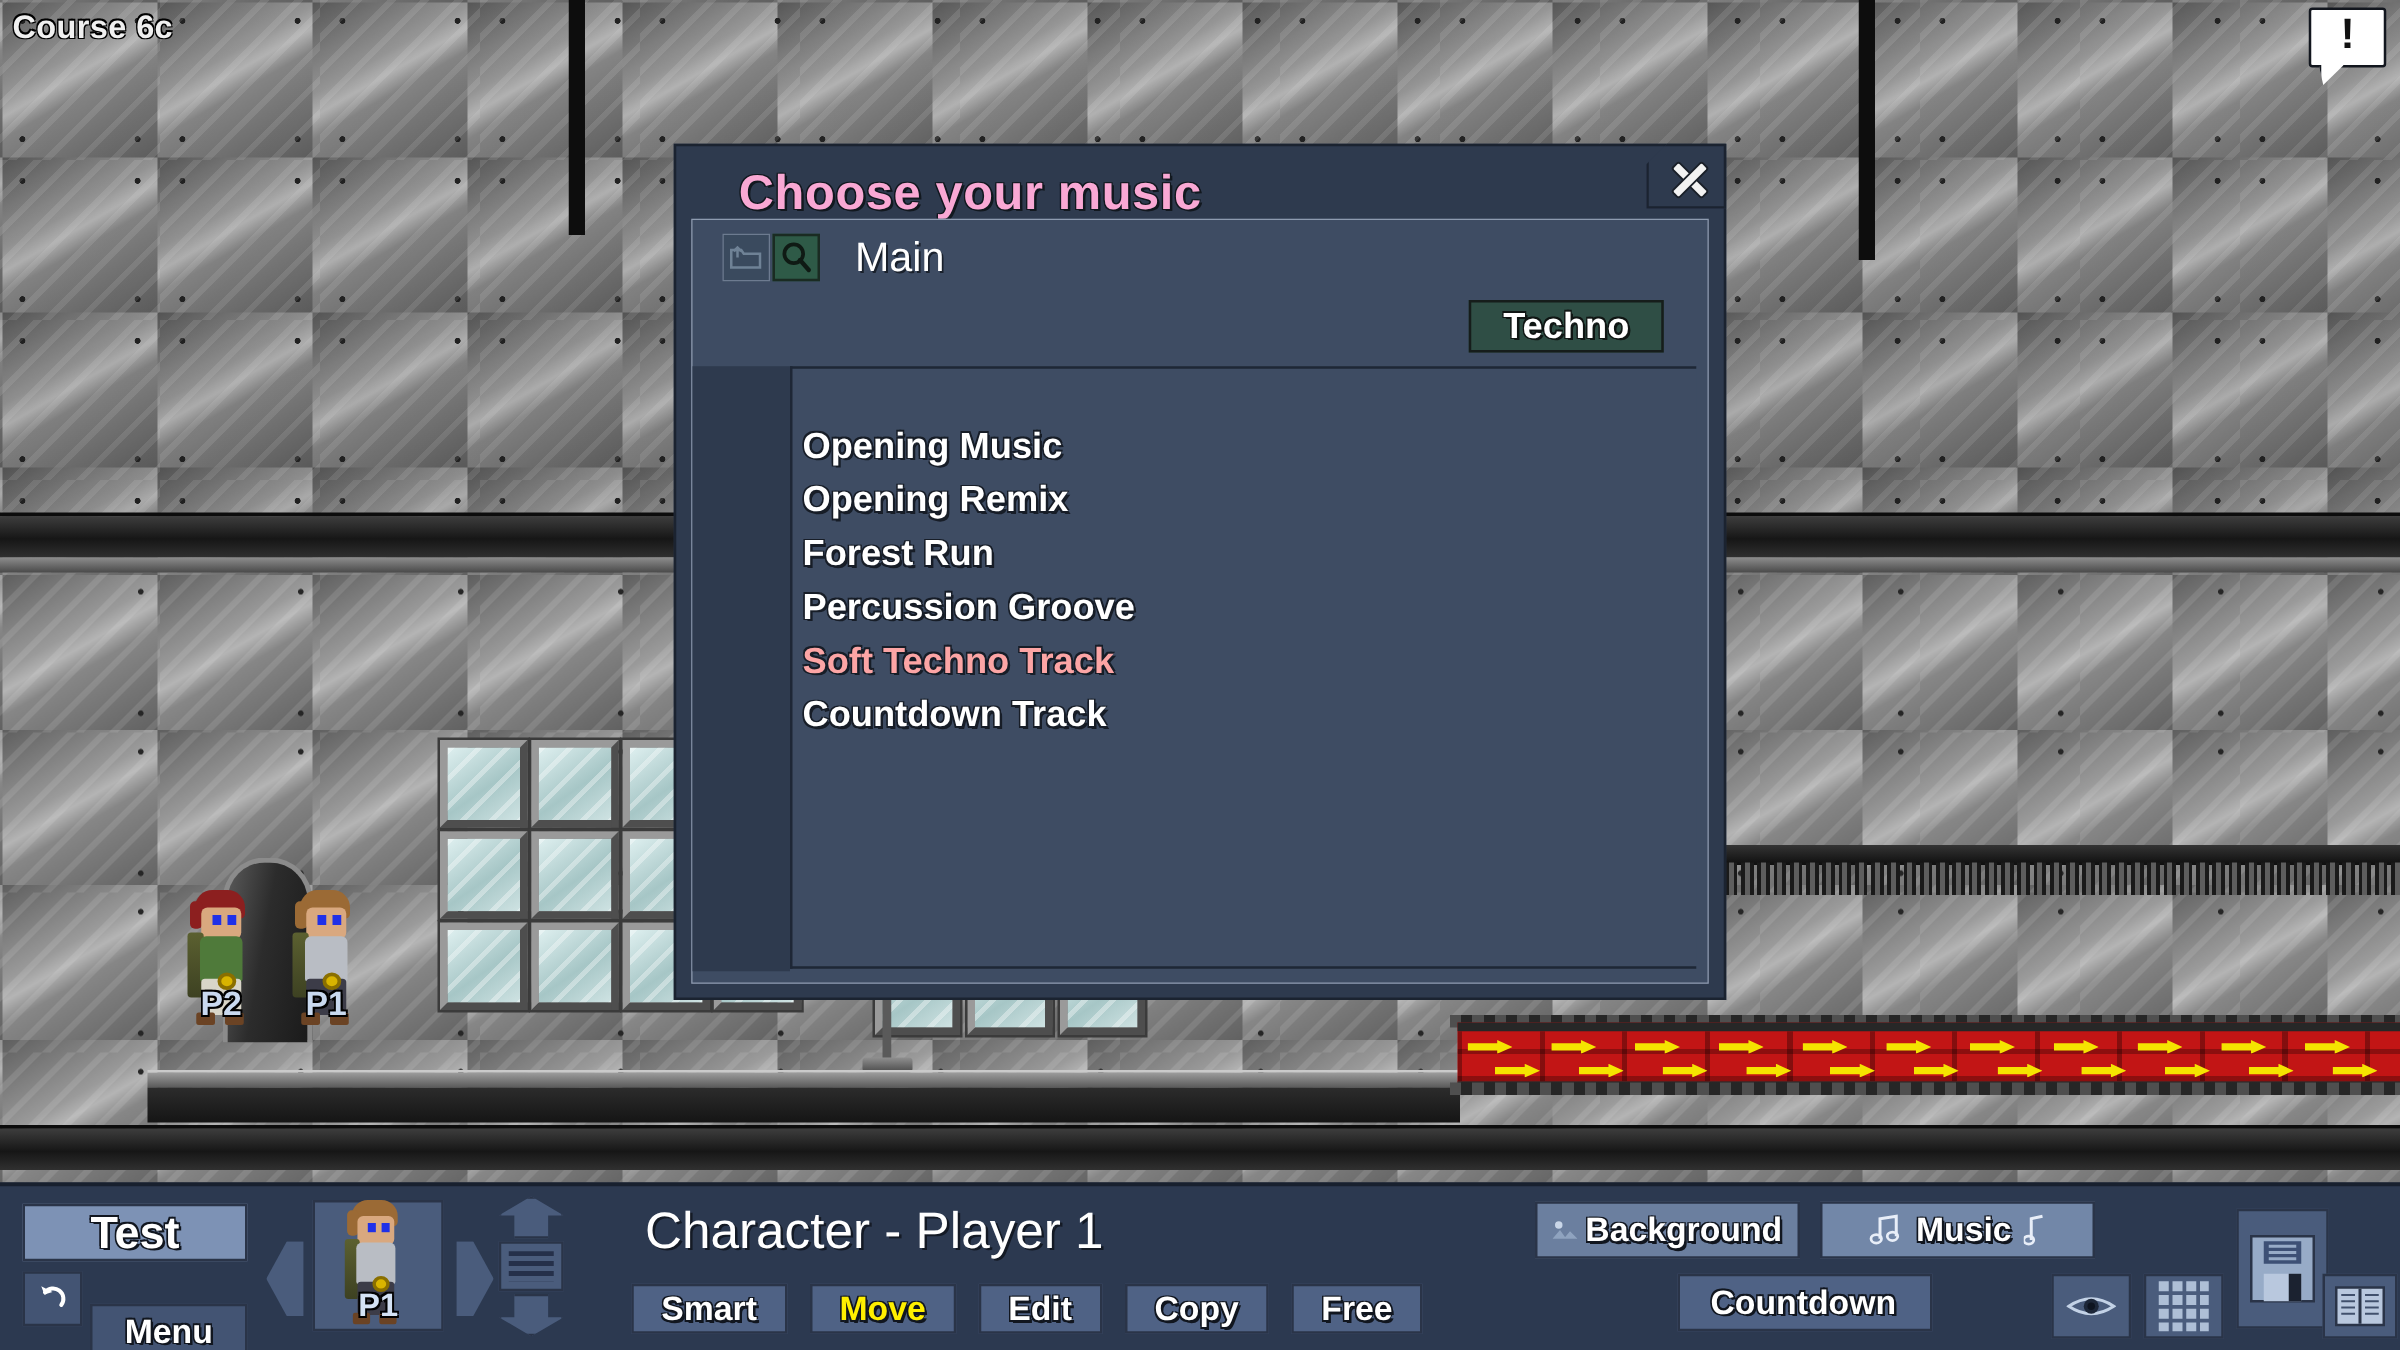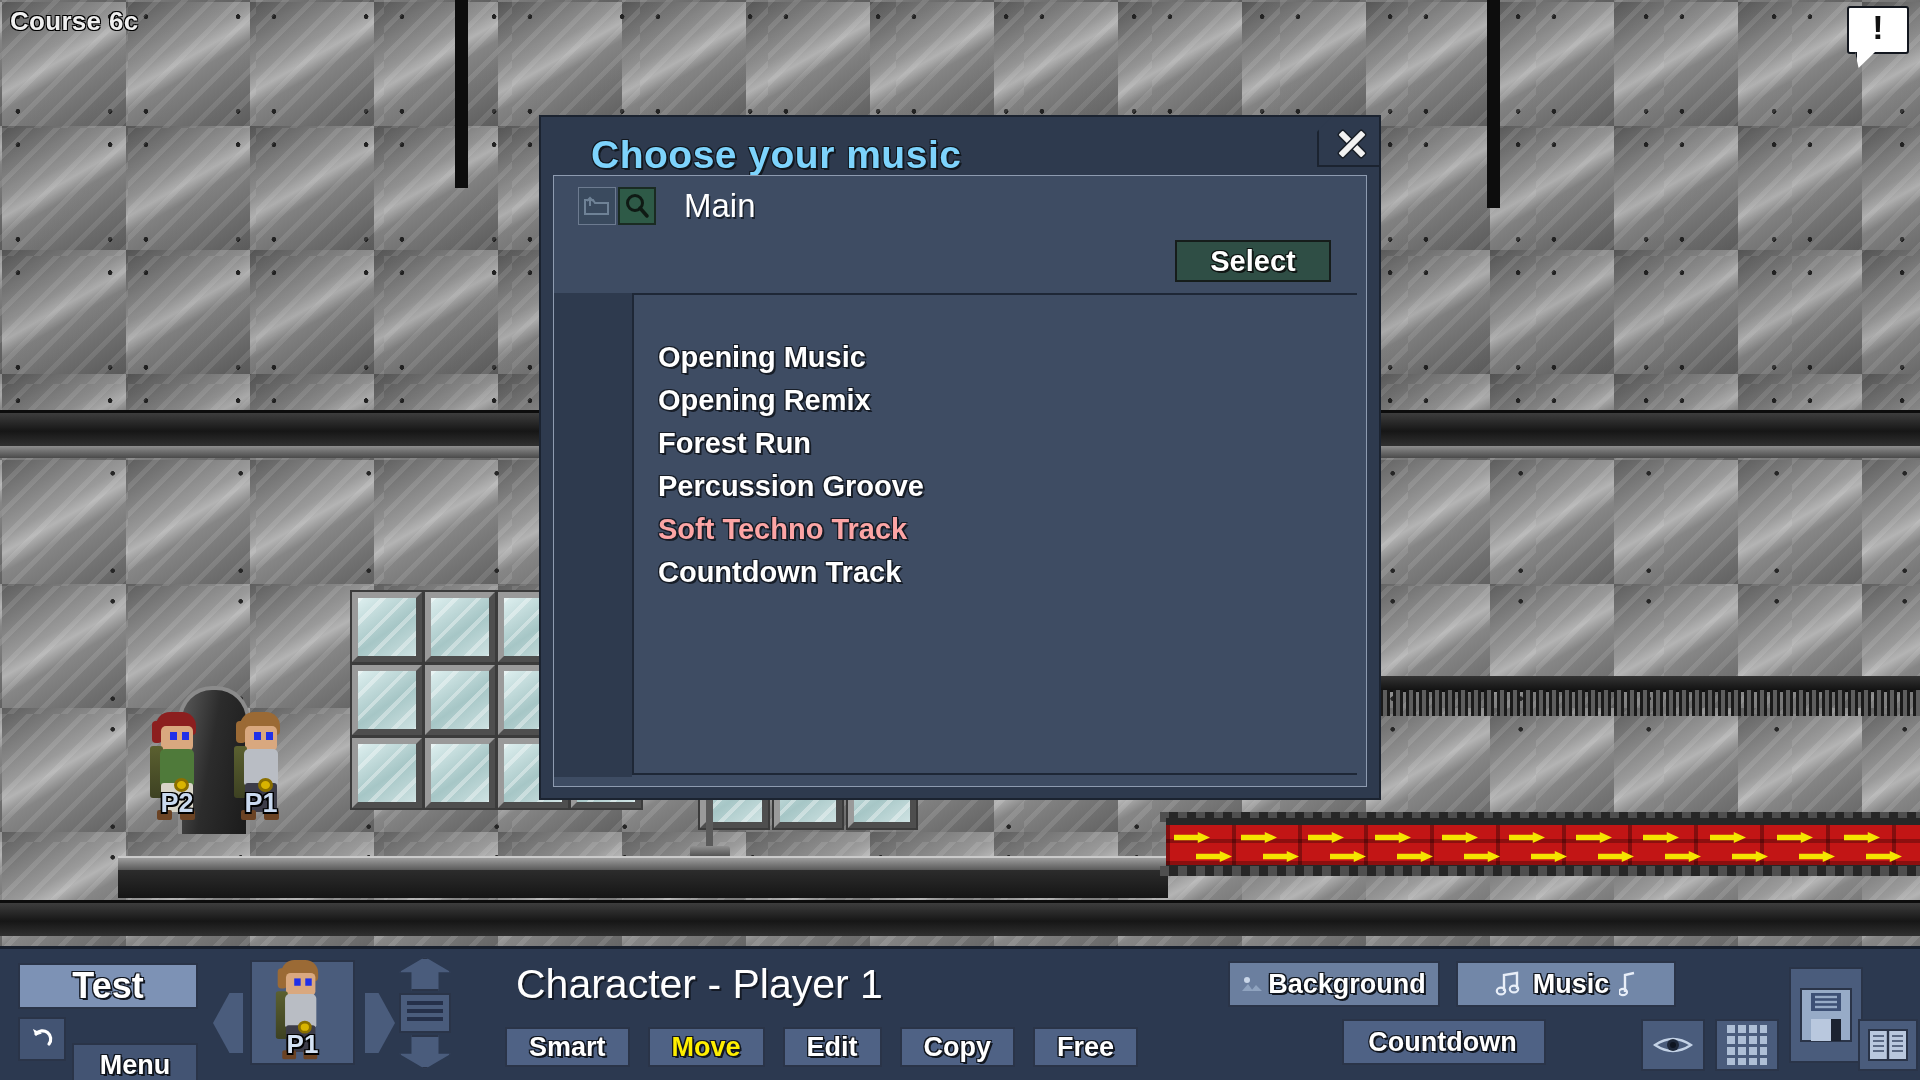--- a/index.html
+++ b/index.html
@@ -196,21 +196,21 @@
 
   
   .dialog{
     position:absolute; left:539px; top:115px; width:842px; height:685px;
     background:#2e3a4e;
     border:2px solid #1b2330;
     z-index:40;
   }
   .dialog-title{
     position:absolute; left:50px; top:16px;
-    font:bold 39px "Liberation Sans", sans-serif; color:#7dd3fc; letter-spacing:.5px;
+    font:bold 39px "Liberation Sans", sans-serif; color:#f9a8d4; letter-spacing:.5px;
     text-shadow:2px 2px 0 #12181f,-1px 1px 0 #12181f,1px -1px 0 #12181f,-1px -1px 0 #12181f;
   }
   .close-tab{
     position:absolute; right:-2px; top:-2px; width:64px; height:52px;
     background:#2e3a4e; border:2px solid #1b2330;
     clip-path:polygon(26% 0,100% 0,100% 100%,0 100%,0 32%);
     cursor:pointer;
   }
   .close-x{
     position:absolute; right:10px; top:8px; width:36px; height:36px; cursor:pointer;
@@ -254,21 +254,21 @@
 
   .list-panel{
     position:absolute; left:78px; top:117px; width:725px; height:482px;
     background:#3e4c63; border:2px solid #1e2736; border-right:none;
   }
   .list-gutter{
     position:absolute; left:0; top:117px; width:78px; height:484px;
     background:#2e3a4e;
   }
   .track-list{
-    position:absolute; left:88px; top:160px; width:620px;margin-left:16px;
+    position:absolute; left:88px; top:160px; width:620px;
   }
   .track-item{
     font:bold 29px "Liberation Sans", sans-serif; color:#fff;
     line-height:43px; cursor:pointer; white-space:nowrap;
     text-shadow:2px 2px 0 #171d27,-1.2px 1.2px 0 #171d27,1.2px -1.2px 0 #171d27,-1.2px -1.2px 0 #171d27;
   }
   .track-item.selected{ color:#ffef00; }
 
   
   .toolbar{
@@ -493,21 +493,21 @@
         <div class="icon-btn active">
           <svg width="26" height="26" viewBox="0 0 26 26">
             <circle cx="11" cy="10" r="7.5" fill="none" stroke="#0f1a14" stroke-width="3"></circle>
             <line x1="16" y1="15" x2="23" y2="23" stroke="#0f1a14" stroke-width="3.5" stroke-linecap="round"></line>
           </svg>
         </div>
         <div class="path-text">Main</div>
       </div>
 
       <div class="select-btn">
-        <span>Select</span>
+        <span>Techno</span>
       </div>
 
       <div class="list-gutter"></div>
       <div class="list-panel"></div>
 
       <div class="track-list" id="trackList">
           <div class="track-item">Opening Music</div>
           <div class="track-item">Opening Remix</div>
           <div class="track-item">Forest Run</div>
           <div class="track-item">Percussion Groove</div>

